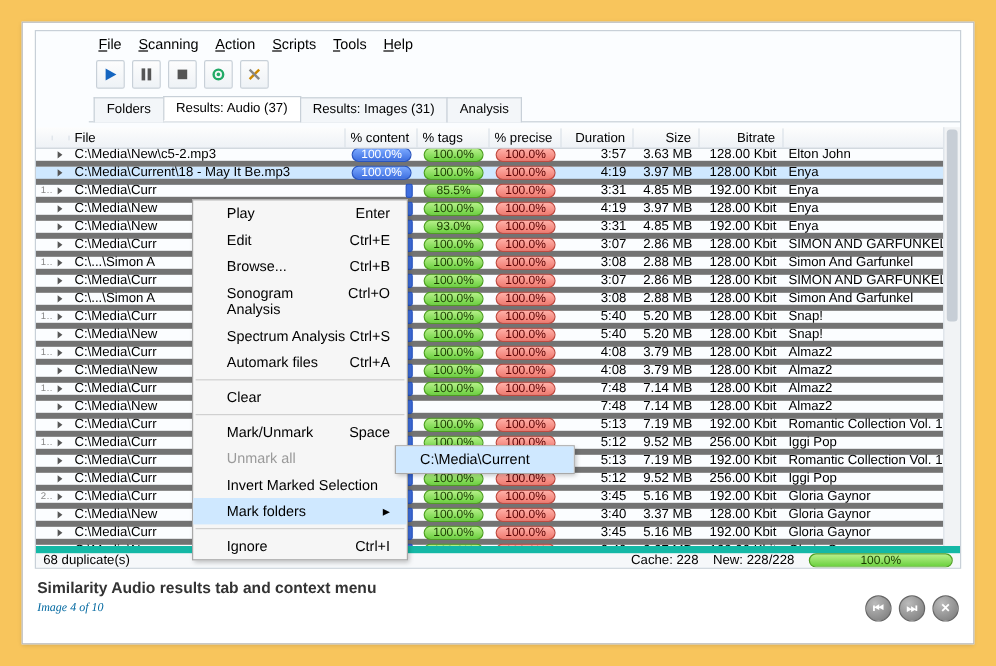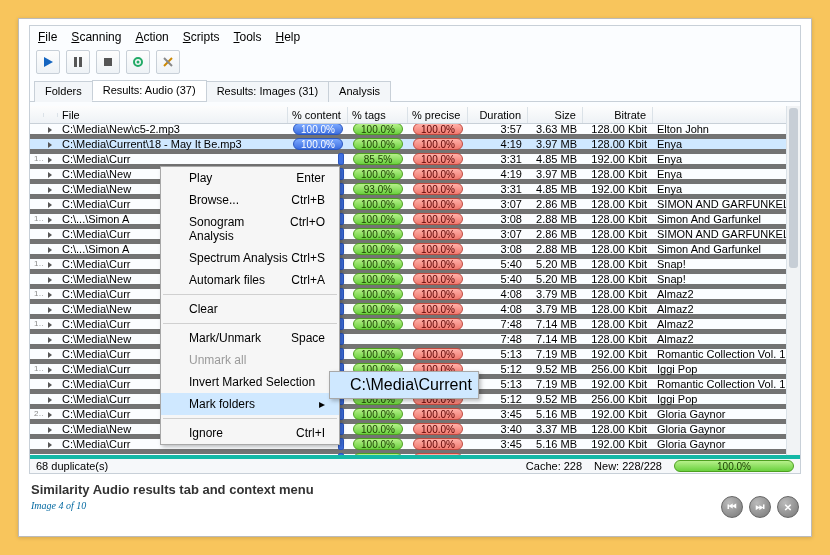--- a/index.html
+++ b/index.html
@@ -21,20 +21,21 @@
     position: relative;
     box-shadow: 0 1px 4px rgba(0,0,0,0.15);
   }
   .app-pane {
     position: absolute;
     left: 10px; top: 6px; right: 10px;
     height: 449px;
     border: 1px solid #c8d0d8;
     background: #fbfdff;
     overflow: hidden;
+    padding-left: 44px;
   }
   .menubar {
     display: flex;
     gap: 14px;
     padding: 4px 8px;
     font-size: 12px;
   }
   .menubar span { cursor: default; }
   .menubar span u { text-decoration: underline; }
   .toolbar {
@@ -125,21 +126,21 @@
   .green{ background: linear-gradient(#b6f08a,#6bd13f); color:#1a3c00; border-color:#4da020;}
   .red  { background: linear-gradient(#ffb0a8,#f07a70); color:#5a0000; border-color:#c04a40;}
   .stub {
     width:6px;height:12px;border:1px solid #2a56c0;background:#3e6fe0;border-radius:2px;
   }
   .num { text-align: right; padding-right:6px !important; }
   .status {
     position: absolute;
     left:0; right:0; bottom:0;
     height:18px;
-    border-top:4px solid #14b8a6;
+    border-top:6px solid #14b8a6;
     background:#f6f8fa;
     display:flex;
     align-items:center;
     font-size:11px;
     gap:12px;
     padding:0 6px;
   }
   .status .spacer{flex:1;}
   .status .sbar{
     width:120px;height:12px;border:1px solid #4da020;border-radius:6px;
@@ -164,21 +165,21 @@
   .ctxmenu .mi.dis{color:#9a9a9a;}
   .ctxmenu .mi.hl{background:#cfe8ff;}
   .ctxmenu .sep{height:1px;background:#d0d0d0;margin:3px 2px;}
   .submenu{
     position:absolute;
     left:299px; top:345px;
     width:150px;
     background:#f6f6f6;
     border:1px solid #a8a8a8;
     box-shadow:2px 2px 4px rgba(0,0,0,0.25);
-    font-size:16px;
+    font-size:12px;
     z-index:11;
   }
   .submenu .mi{padding:4px 14px 4px 20px;background:#cfe8ff;}
   .caption{
     position:absolute;left:12px;bottom:24px;
     font-size:13px;color:#333;
   }
   .caption b{font-weight:bold;}
   .caption .sub{font-style:italic;color:#0369a1;font-size:10px;font-family:Liberation Serif, serif;}
   .pager{
@@ -719,20 +720,24 @@
       <span>New: 228/228</span>
       <span class="sbar">100.0%</span>
     </div>
 
     <div class="ctxmenu" id="ctx">
         <div class="mi">
           <span>Play</span>
           <span>Enter</span>
         </div>
         <div class="mi">
+          <span>Edit</span>
+          <span>Ctrl+E</span>
+        </div>
+        <div class="mi">
           <span>Browse...</span>
           <span>Ctrl+B</span>
         </div>
         <div class="mi">
           <span>Sonogram Analysis</span>
           <span>Ctrl+O</span>
         </div>
         <div class="mi">
           <span>Spectrum Analysis</span>
           <span>Ctrl+S</span>

